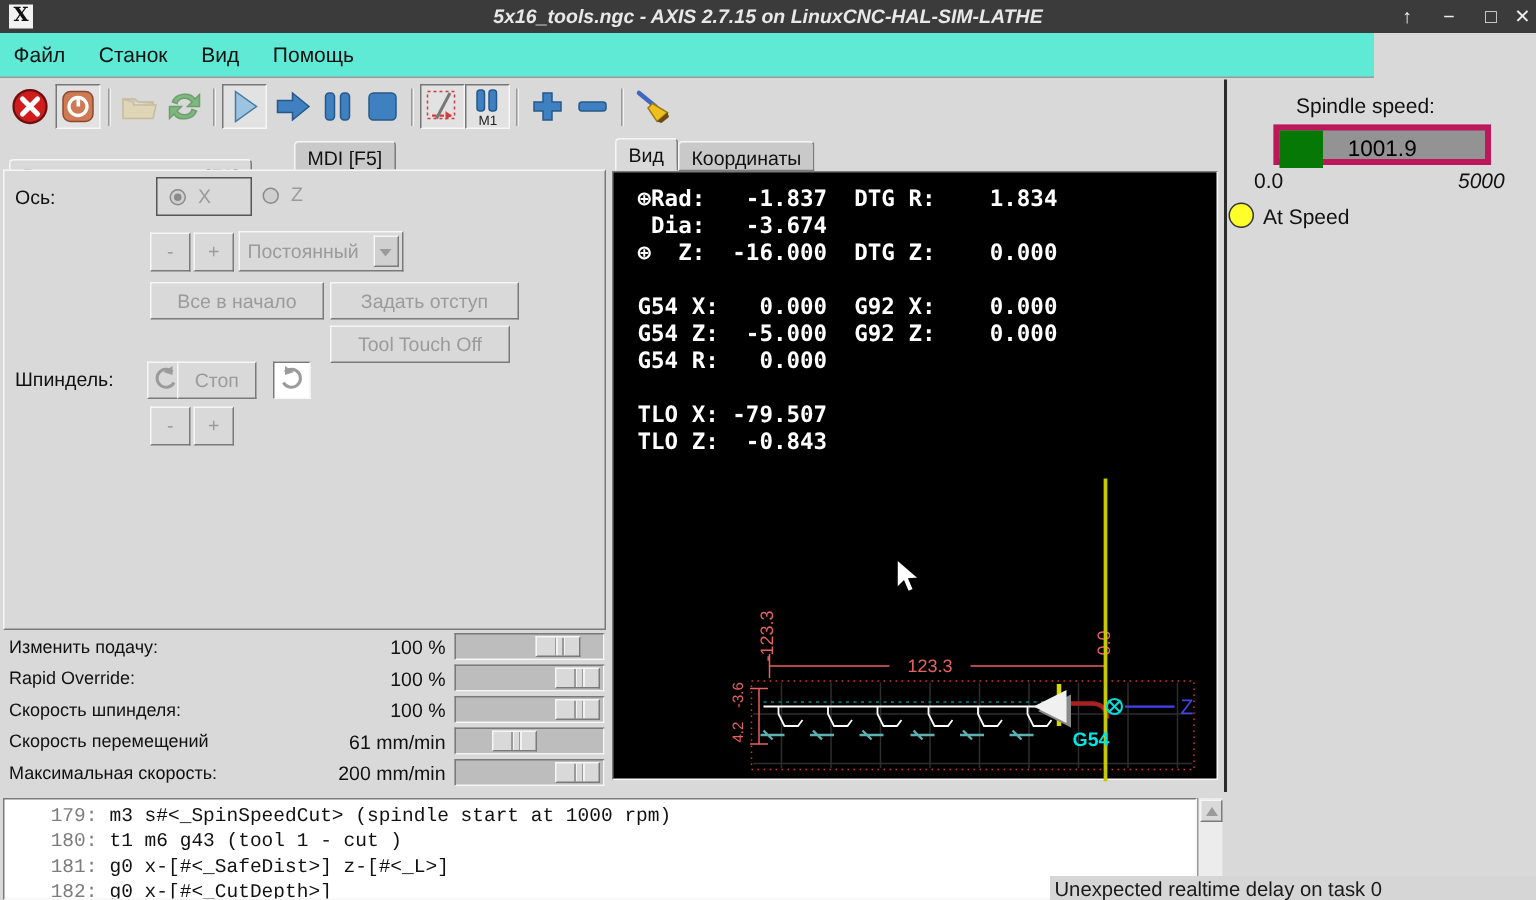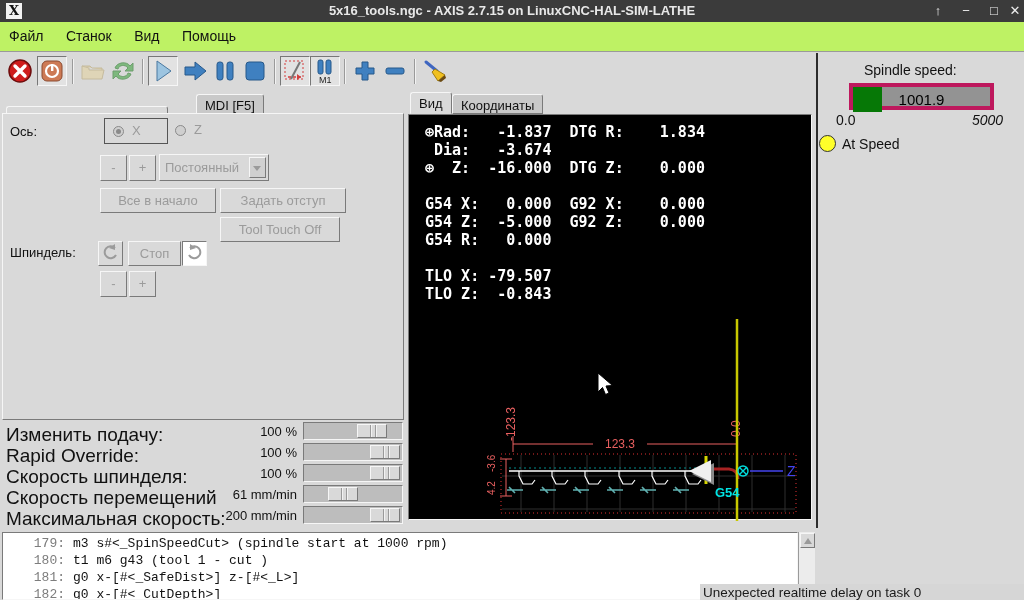--- a/index.html
+++ b/index.html
@@ -4,25 +4,25 @@
 <style>
   * { margin:0; padding:0; box-sizing:border-box; }
   html,body { width:1024px; height:600px; overflow:hidden; }
   body { font-family:"Liberation Sans", sans-serif; background:#d9d9d9; position:relative; }
   .abs { position:absolute; }
 
   
   .titlebar { left:0; top:0; width:1024px; height:22px; background:#3b3b3b; color:#e8e8e8; }
   .titlebar .logo { left:6px; top:3px; width:16px; height:16px; background:#f2f2f2; color:#111;
     font-family:"DejaVu Serif", serif; font-weight:bold; font-size:13px; text-align:center; line-height:16px; }
-  .titlebar .title { left:0; top:0; width:100%; text-align:center; font-size:13px; line-height:22px; font-weight:bold; }
+  .titlebar .title { left:0; top:0; width:100%; text-align:center; font-size:13px; line-height:22px; font-weight:bold;font-style:italic; }
   .winbtn { top:0; width:24px; height:22px; text-align:center; line-height:22px; font-size:13px; color:#eee; }
 
   
-  .menubar { left:0; top:22px; width:1024px; height:30px; background:#bef264; border-bottom:1px solid #9a9a9a; }
+  .menubar { left:0; top:22px; width:916px; height:30px; background:#5eead4; border-bottom:1px solid #9a9a9a; }
   .menuitem { display:inline-block; padding:0 9px; font-size:14px; line-height:29px; color:#111; }
 
   
   .toolbar { left:0; top:53px; width:818px; height:37px; background:#d9d9d9; }
   .tbtn { top:3px; width:30px; height:30px; background:#d9d9d9; border:1px solid #d9d9d9;
     display:flex; align-items:center; justify-content:center; }
   .tbtn.pressed { border-color:#777 #f6f6f6 #f6f6f6 #777; background:#e2e2e2; }
   .tbtn.dim svg { opacity:.62; }
   .tsep { top:6px; width:2px; height:25px; border-left:1px solid #9a9a9a; border-right:1px solid #f2f2f2; }
 
@@ -35,21 +35,21 @@
   .leftpanel { left:2px; top:113px; width:402px; height:307px; background:#d9d9d9; }
   .lbl { font-size:13px; color:#111; }
   .dislbl { color:#9b9b9b; }
   .btn { position:absolute; background:#d9d9d9; border:1px solid; border-color:#f6f6f6 #7a7a7a #7a7a7a #f6f6f6;
     font-size:13px; color:#9b9b9b; text-align:center; }
   .radio { position:absolute; width:11px; height:11px; border-radius:50%; border:1px solid #8a8a8a; background:#cfcfcf; }
   .radio.sel::after { content:""; position:absolute; left:2px; top:2px; width:5px; height:5px; border-radius:50%; background:#8a8a8a; }
 
   
   .ovr-row { position:absolute; left:0; width:405px; height:21px; }
-  .ovr-label { position:absolute; left:6px; top:3px; font-size:19px; color:#111; }
+  .ovr-label { position:absolute; left:6px; top:3px; font-size:12px; color:#111; }
   .ovr-value { position:absolute; right:108px; top:3px; font-size:13px; color:#111; }
   .slider { position:absolute; left:303px; top:1px; width:100px; height:18px;
     border:1px solid; border-color:#7a7a7a #f6f6f6 #f6f6f6 #7a7a7a; background:#bdbdbd; }
   .knob { position:absolute; top:1px; width:30px; height:14px; background:#d9d9d9;
     border:1px solid; border-color:#f6f6f6 #7a7a7a #7a7a7a #f6f6f6;
     background-image:linear-gradient(to right, transparent 12px, #9a9a9a 12px, #9a9a9a 13px, #f2f2f2 13px, #f2f2f2 14px, transparent 14px, transparent 17px, #9a9a9a 17px, #9a9a9a 18px, #f2f2f2 18px, #f2f2f2 19px, transparent 19px); }
   .k1 { left:53px; } .k2 { left:66px; } .k3 { left:66px; } .k4 { left:24px; } .k5 { left:66px; }
 
   
   .canvas { left:408px; top:114px; width:404px; height:406px; background:#000;
@@ -222,21 +222,21 @@
   <div class="btn" style="left:217px; top:74px; width:126px; height:25px; line-height:23px;">Задать отступ</div>
   <div class="btn" style="left:217px; top:103px; width:120px; height:25px; line-height:23px;">Tool Touch Off</div>
 
   <span class="abs lbl" style="left:7px; top:131px;">Шпиндель:</span>
   <div class="btn" style="left:95px; top:127px; width:25px; height:25px;">
     <svg width="21" height="21">
         <path d="M15 6 A6 6 0 1 0 16 13" fill="none" stroke="#9b9b9b" stroke-width="2"></path>
         <path d="M15 2 L15 8 L9 6 Z" fill="#9b9b9b"></path>
       </svg>
   </div>
-  <div class="btn" style="left:125px; top:127px; width:53px; height:25px; line-height:23px;">Стоп</div>
+  <div class="btn" style="left:115px; top:127px; width:53px; height:25px; line-height:23px;">Стоп</div>
   <div class="btn" style="left:179px; top:127px; width:25px; height:25px; background:#fff; border-color:#7a7a7a #f6f6f6 #f6f6f6 #7a7a7a;">
     <svg width="21" height="21">
         <path d="M6 6 A6 6 0 1 1 5 13" fill="none" stroke="#9b9b9b" stroke-width="2"></path>
         <path d="M6 2 L6 8 L12 6 Z" fill="#9b9b9b"></path>
       </svg>
   </div>
   <div class="btn" style="left:97px; top:157px; width:27px; height:26px; line-height:24px;">-</div>
   <div class="btn" style="left:126px; top:157px; width:27px; height:26px; line-height:24px;">+</div>
 </div>
 

